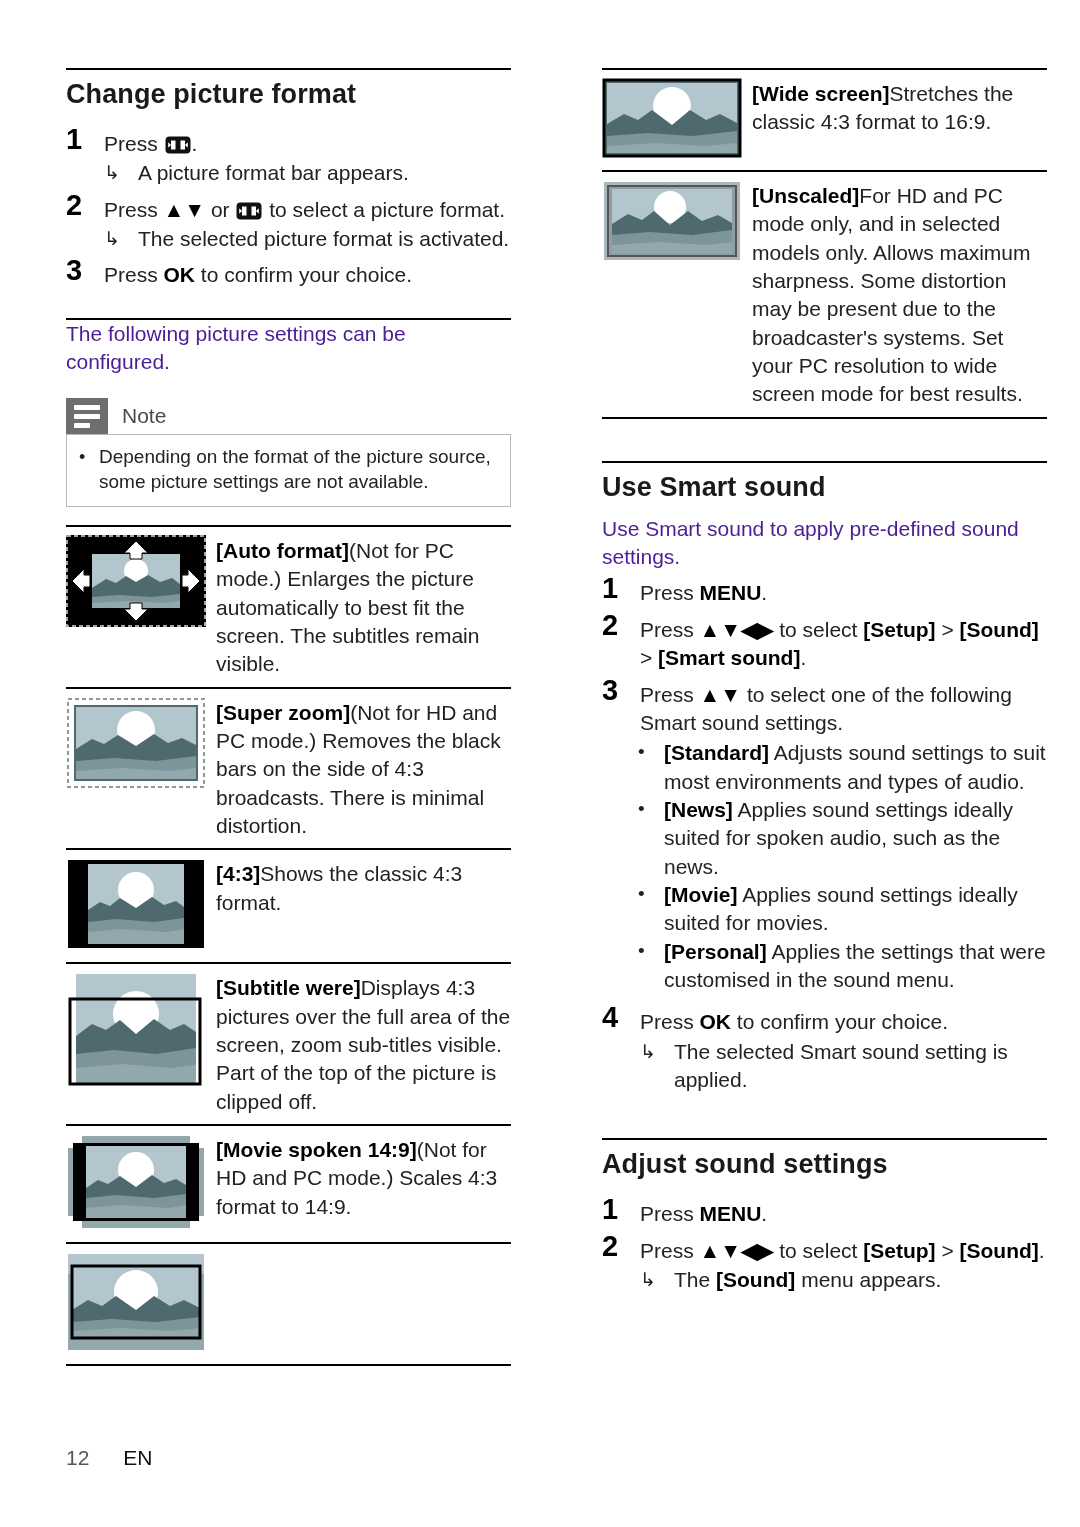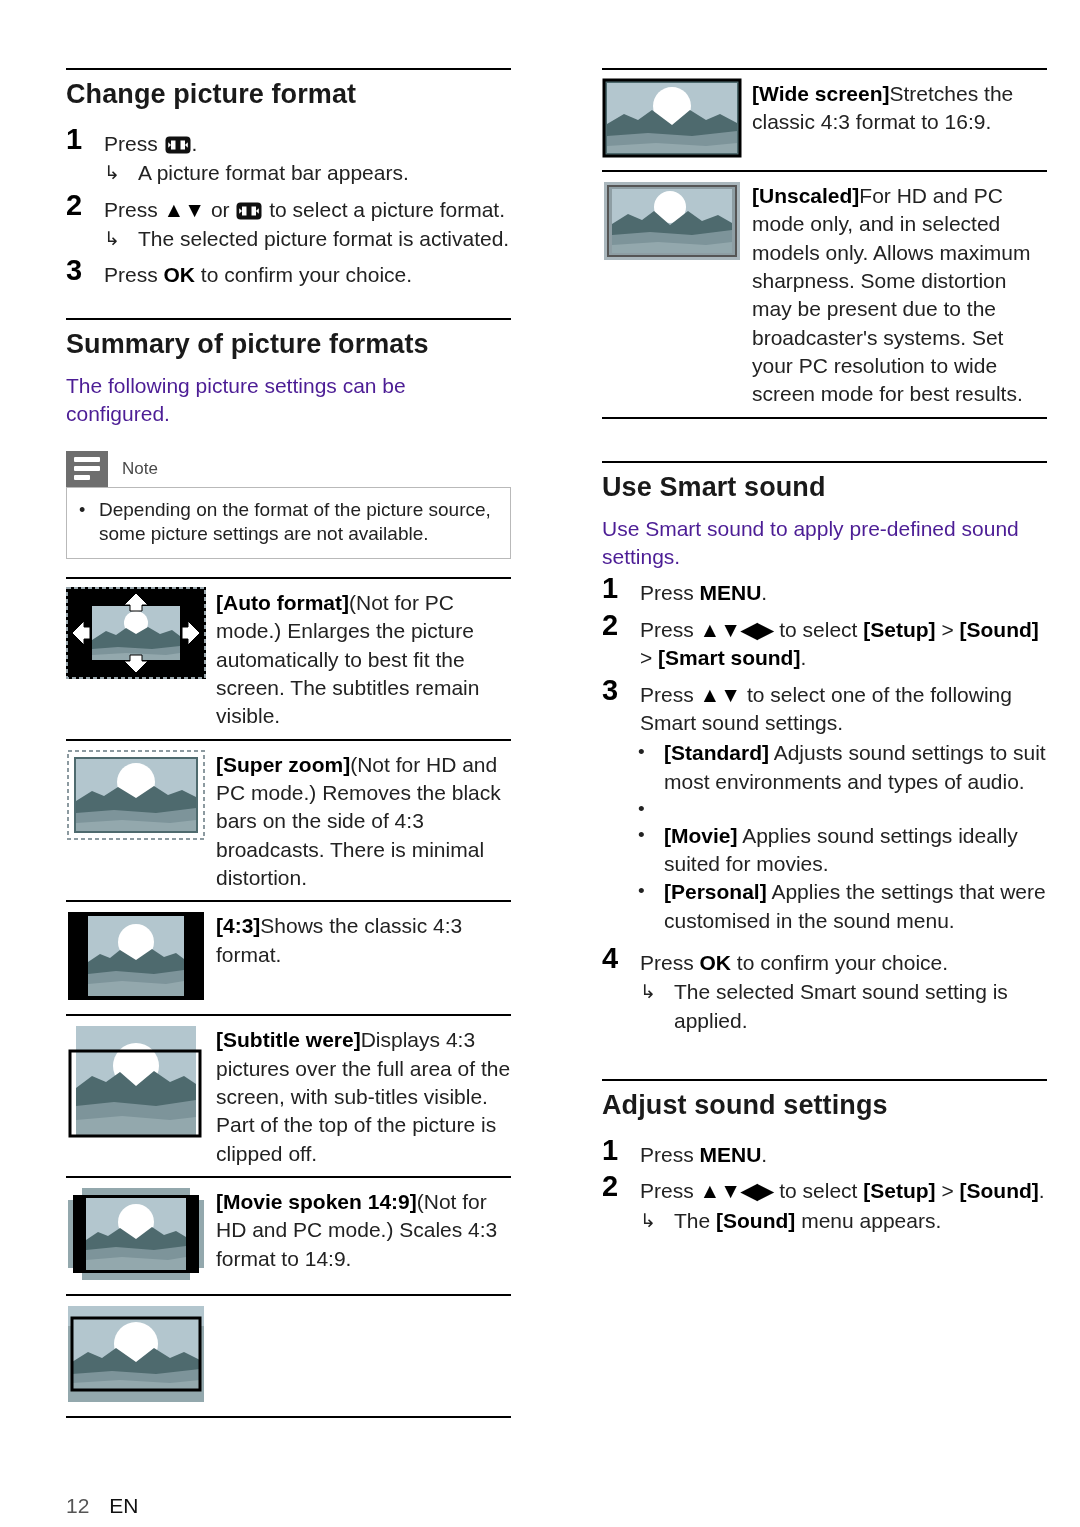--- a/index.html
+++ b/index.html
@@ -89,21 +89,21 @@
     display: flex; flex-direction: column;
     align-items: flex-start; justify-content: center;
     padding-left: 8px;
     gap: 4px;
   }
   .note-icon-box i { display:block; height:5px; background:#fff; border-radius:1px; }
   .note-icon-box i:nth-child(1){ width: 26px; }
   .note-icon-box i:nth-child(2){ width: 26px; }
   .note-icon-box i:nth-child(3){ width: 16px; }
   .note-title {
-    font-size: 17px;
+    font-size: 21px;
     color: #4a4a4a;
     padding-left: 14px;
   }
   .note-body {
     border: 1px solid #b9b9b9;
     padding: 10px 12px 11px 12px;
   }
   .note-li {
     display: flex;
     font-size: 19px;
@@ -150,22 +150,21 @@
     margin: 0 1px;
   }
 
   
   .footer {
     position: absolute;
     left: 66px;
     top: 1446px;
     display: flex;
     align-items: flex-end;
-    gap: 20px;
-    margin-top: 48px;
+    gap: 34px;
   }
   .footer .pg { font-size: 21px; color: #555; }
   .footer .lang { font-size: 21px; font-weight: normal; color: #111; }
 
   .spacer-lg { height: 42px; }
   .spacer-md { height: 26px; }
 </style>
 </head>
 <body>
 
@@ -218,21 +217,20 @@
             <span>Press </span><span class="b">OK</span><span> to confirm your choice.</span>
           </div>
         </div>
 
       </div>
     </div>
 
     <div class="spacer-md"></div>
 
     <div class="rule-top">
-      <h2 class="section-title">Summary of picture formats</h2>
       <p class="body">The following picture settings can be configured.</p>
 
       <div class="note-wrap">
         <div class="note-head">
           <div class="note-icon-box">
             <i></i>
               <i></i>
               <i></i>
           </div>
           <div class="note-title">Note</div>
@@ -313,21 +311,21 @@
             <svg width="140" height="116" viewBox="0 0 140 116">
               <rect x="10" y="2" width="120" height="110" fill="#b3c6ce"></rect>
               <circle cx="70" cy="42" r="23" fill="#ffffff"></circle>
               <path d="M10 64 L26 52 L40 58 L54 48 L70 62 L88 47 L104 58 L118 52 L130 60 L130 112 L10 112 Z" fill="#4e6a6e"></path>
               <path d="M10 82 L48 78 L90 82 L130 76 L130 112 L10 112 Z" fill="#7d949a"></path>
               <path d="M10 96 L56 92 L104 96 L130 93 L130 112 L10 112 Z" fill="#93a8ad"></path>
               <rect x="4" y="27" width="130" height="85" fill="none" stroke="#000" stroke-width="3"></rect>
             </svg>
           </div>
           <div class="fmt-desc">
-            <span class="b">[Subtitle were]</span><span>Displays 4:3 pictures over the full area of the screen, with sub-titles visible. Part of the top of the picture is clipped off.</span>
+            <span class="b">[Subtitle were]</span><span>Displays 4:3 pictures over the full area of the screen, zoom sub-titles visible. Part of the top of the picture is clipped off.</span>
           </div>
         </div>
 
         <div class="fmt-row">
           <div class="fmt-thumb">
             <svg width="140" height="96" viewBox="0 0 140 96">
               <rect x="2" y="2" width="136" height="92" fill="#93a8ad"></rect>
               <rect x="2" y="2" width="14" height="12" fill="#ffffff"></rect>
               <rect x="124" y="2" width="14" height="12" fill="#ffffff"></rect>
               <rect x="2" y="82" width="14" height="12" fill="#ffffff"></rect>
@@ -435,20 +433,21 @@
           </div>
         </div>
 
         <div class="blist">
           <div class="bli">
             <span class="bullet">•</span>
             <span class="bli-text"><span class="b">[Standard]</span><span> Adjusts sound settings to suit most environments and types of audio.</span></span>
           </div>
           <div class="bli">
             <span class="bullet">•</span>
+            <span class="bli-text"><span class="b">[News]</span><span> Applies sound settings ideally suited for spoken audio, such as the news.</span></span>
           </div>
           <div class="bli">
             <span class="bullet">•</span>
             <span class="bli-text"><span class="b">[Movie]</span><span> Applies sound settings ideally suited for movies.</span></span>
           </div>
           <div class="bli">
             <span class="bullet">•</span>
             <span class="bli-text"><span class="b">[Personal]</span><span> Applies the settings that were customised in the sound menu.</span></span>
           </div>
         </div>

